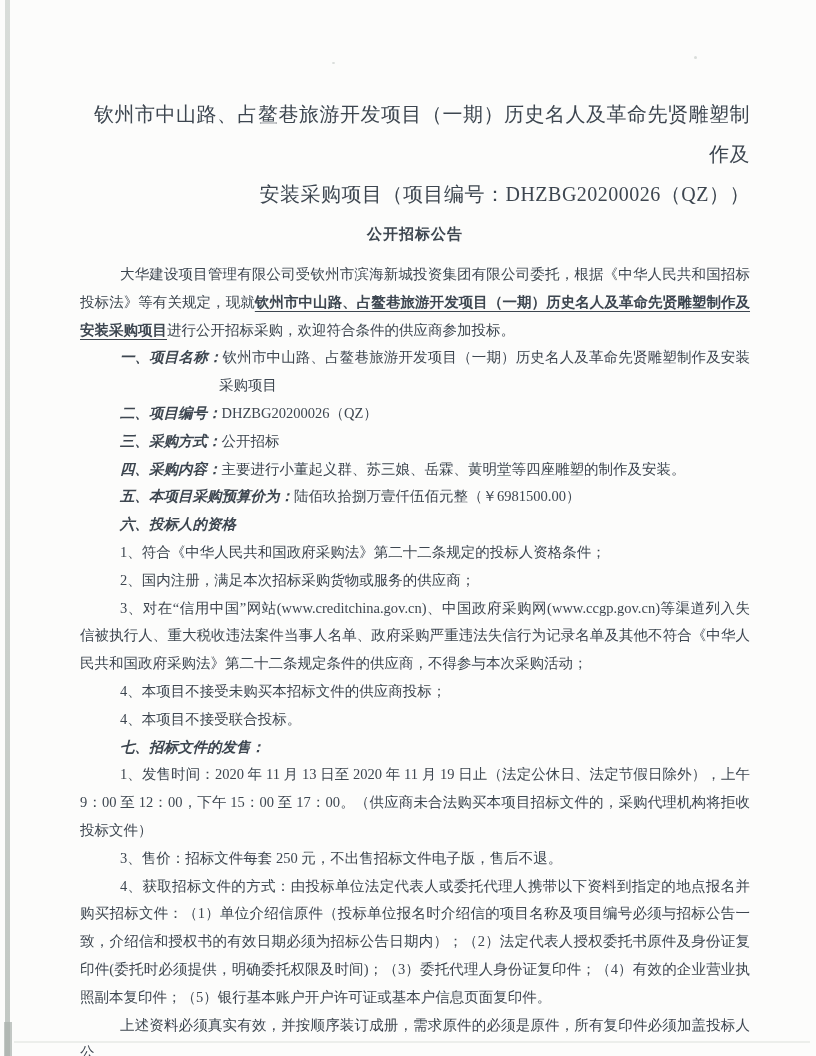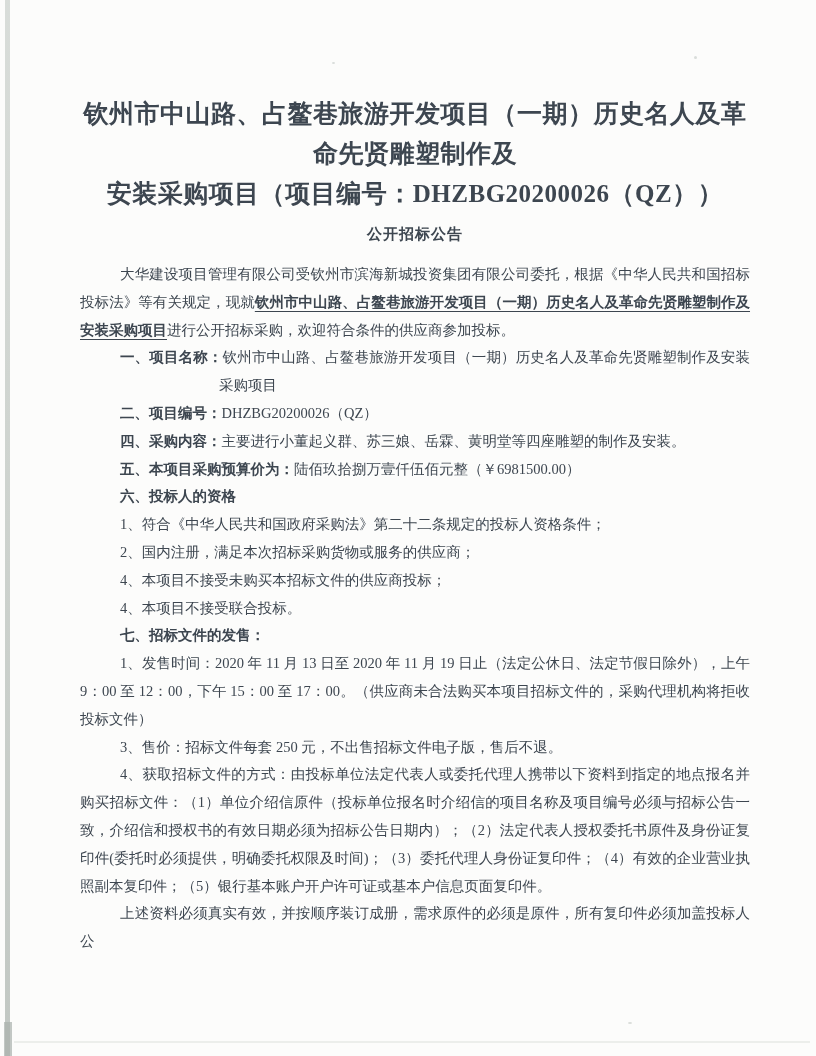--- a/index.html
+++ b/index.html
@@ -54,24 +54,24 @@
   .speck.s3 { left: 628px; top: 1022px; width: 4px; height: 2px; }
 
   .content {
     position: absolute;
     left: 80px;
     top: 94px;
     width: 670px;
   }
   .doc-title {
     margin: 0;
-    font-size: 25px;
-    font-weight: bold;
+    font-size: 20px;
+    font-weight: normal;
     line-height: 40px;
-    text-align: center;
+    text-align: right;
     letter-spacing: 0.5px;
   }
   .doc-title span { display: block; }
   .doc-subtitle {
     margin: 0;
     font-size: 15px;
     font-weight: bold;
     line-height: 40px;
     text-align: center;
     letter-spacing: 1px;
@@ -81,21 +81,21 @@
     margin: 0;
     font-size: 14.5px;
     line-height: 27.8px;
     text-align: justify;
   }
   .indent { text-indent: 40px; }
   .item {
     padding-left: 139px;
     text-indent: -99px;
   }
-  .b { font-weight: bold; }
+  .b { font-weight: bold; font-style: italic; }
   .u {
     text-underline-offset: 4px;
     text-decoration-thickness: 1px;
   }
   .bu {
     font-weight: bold;
     text-decoration: underline;
     text-underline-offset: 4px;
     text-decoration-thickness: 1px;
   }
@@ -120,29 +120,31 @@
     <h2 class="doc-subtitle">公开招标公告</h2>
 
     <div class="body-text">
 
       <p class="indent"><span>大华建设项目管理有限公司受钦州市滨海新城投资集团有限公司委托，根据《中华人民共和国招标投标法》等有关规定，现就</span><span class="bu">钦州市中山路、占鳌巷旅游开发项目（一期）历史名人及革命先贤雕塑制作及安装采购项目</span><span>进行公开招标采购，欢迎符合条件的供应商参加投标。</span></p>
 
       <p class="item"><span class="b">一、项目名称：</span><span>钦州市中山路、占鳌巷旅游开发项目（一期）历史名人及革命先贤雕塑制作及安装采购项目</span></p>
 
       <p class="item"><span class="b">二、项目编号：</span><span>DHZBG20200026（QZ）</span></p>
 
+      <p class="item"><span class="b">三、采购方式：</span><span>公开招标</span></p>
 
       <p class="item"><span class="b">四、采购内容：</span><span>主要进行小董起义群、苏三娘、岳霖、黄明堂等四座雕塑的制作及安装。</span></p>
 
       <p class="item"><span class="b">五、本项目采购预算价为：</span><span>陆佰玖拾捌万壹仟伍佰元整（￥6981500.00）</span></p>
 
       <p class="indent"><span class="b">六、投标人的资格</span></p>
 
       <p class="indent">1、符合《中华人民共和国政府采购法》第二十二条规定的投标人资格条件；</p>
       <p class="indent">2、国内注册，满足本次招标采购货物或服务的供应商；</p>
+      <p class="indent">3、对在“信用中国”网站(www.creditchina.gov.cn)、中国政府采购网(www.ccgp.gov.cn)等渠道列入失信被执行人、重大税收违法案件当事人名单、政府采购严重违法失信行为记录名单及其他不符合《中华人民共和国政府采购法》第二十二条规定条件的供应商，不得参与本次采购活动；</p>
       <p class="indent">4、本项目不接受未购买本招标文件的供应商投标；</p>
       <p class="indent">4、本项目不接受联合投标。</p>
 
       <p class="indent"><span class="b">七、招标文件的发售：</span></p>
 
       <p class="indent"><span>1、发售时间：</span><span class="u">2020 年 11 月 13 日</span><span>至 </span><span class="u">2020 年 11 月 19 日止（法定公休日、法定节假日除外），上午 9：00 至 12：00，下午 15：00 至 17：00</span><span>。（供应商未合法购买本项目招标文件的，采购代理机构将拒收投标文件）</span></p>
 
 
       <p class="indent"><span>3、售价：</span><span>招标文件每套 </span><span class="u">250</span><span> 元，不出售招标文件电子版，售后不退。</span></p>
 

